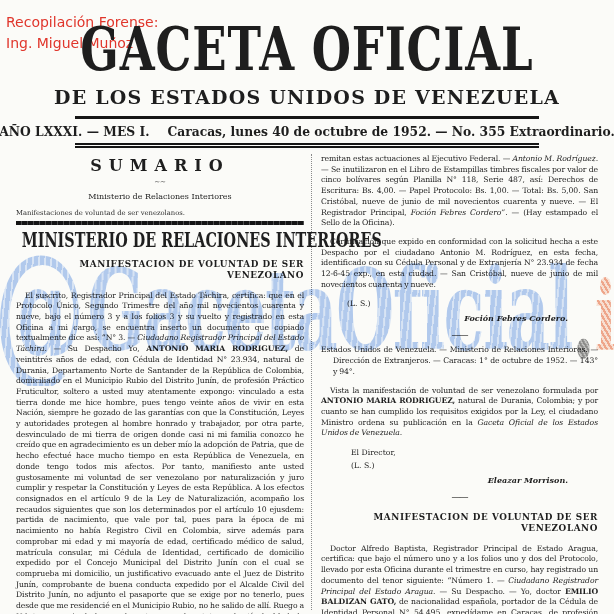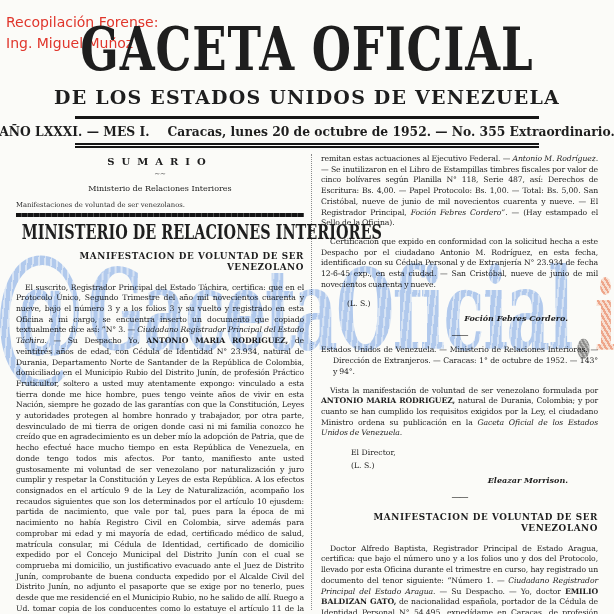--- a/index.html
+++ b/index.html
@@ -34,21 +34,21 @@
     display:flex; justify-content:center; gap:18px;
     font-size:12.3px; font-weight:bold; white-space:nowrap;
   }
   
   .columns {
     position:relative; z-index:1;
     display:flex; padding:6px 16px 0; height:456px;
   }
   .col-left  { width:288px; padding-right:7px; }
   .col-right { width:287px; border-left:1px dotted #8a8a8a; padding-left:9px; }
-  .sumario-title { text-align:center; font-size:10px; font-weight:bold; letter-spacing:7px; margin-top:2px; }
+  .sumario-title { text-align:center; font-size:16px; font-weight:bold; letter-spacing:7px; margin-top:2px; }
   .sumario-divider { text-align:center; font-size:7px; line-height:6px; margin-top:4px; color:#333; }
   .sumario-ministry { text-align:center; font-size:8px; margin-top:7px; }
   .sumario-entry { font-size:6.8px; margin-top:8px; color:#2b2b2b; }
   .section-rule {
     margin-top:4px; height:4px;
     background:repeating-linear-gradient(90deg,#141414 0 5px,#4d4d4d 5px 6px);
   }
   .ministry-header {
     margin:6px 0 0; text-align:center; font-size:15px; font-weight:bold;
     transform:scale(0.96,1.3); transform-origin:center;
@@ -113,21 +113,21 @@
   <div class="annotation">
     <div class="red">Recopilación Forense:</div>
     <div class="red">Ing. Miguel Muñoz</div>
   </div>
 
   <header class="masthead">
     <h1>GACETA OFICIAL</h1>
     <div class="subtitle">DE LOS ESTADOS UNIDOS DE VENEZUELA</div>
     <div class="dateline-box">
       <span>AÑO LXXXI. — MES I.</span>
-      <span>Caracas, lunes 20 de octubre de 1952. — No. 355 Extraordinario.</span>
+      <span>Caracas, lunes 40 de octubre de 1952. — No. 355 Extraordinario.</span>
     </div>
   </header>
 
   <div class="columns">
 
     <div class="col-left">
       <div class="sumario-title">SUMARIO</div>
       <div class="sumario-divider">~~</div>
       <div class="sumario-ministry">Ministerio de Relaciones Interiores</div>
       <div class="sumario-entry">Manifestaciones de voluntad de ser venezolanos.</div>

